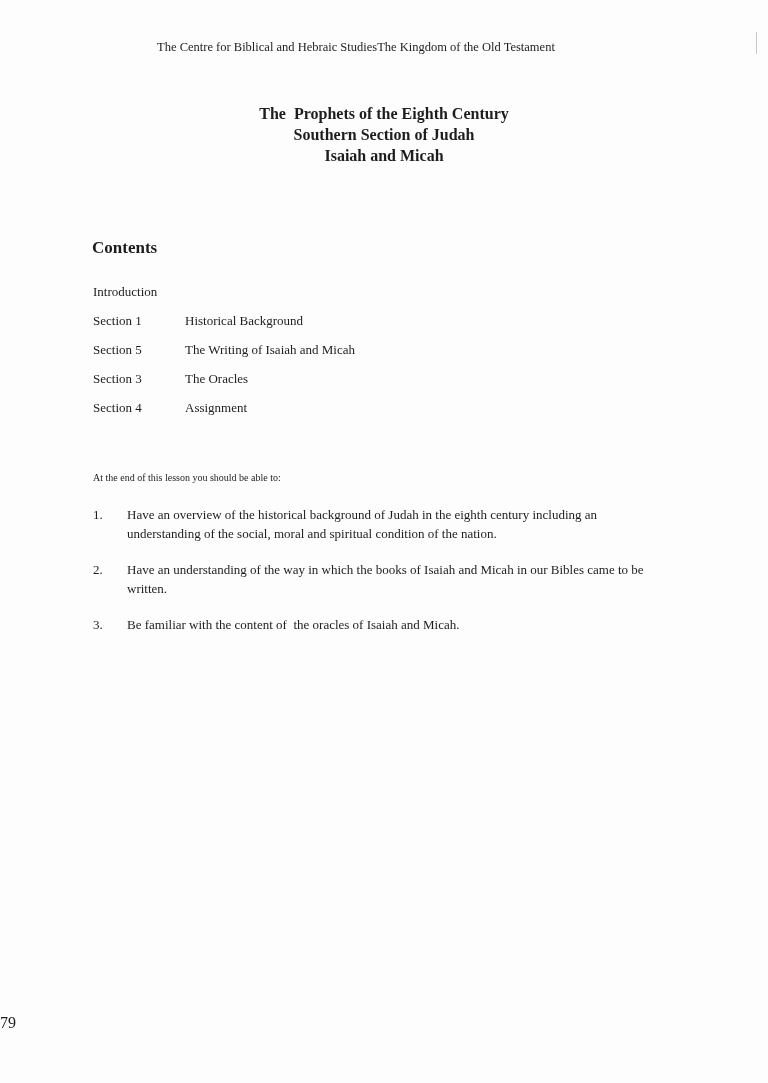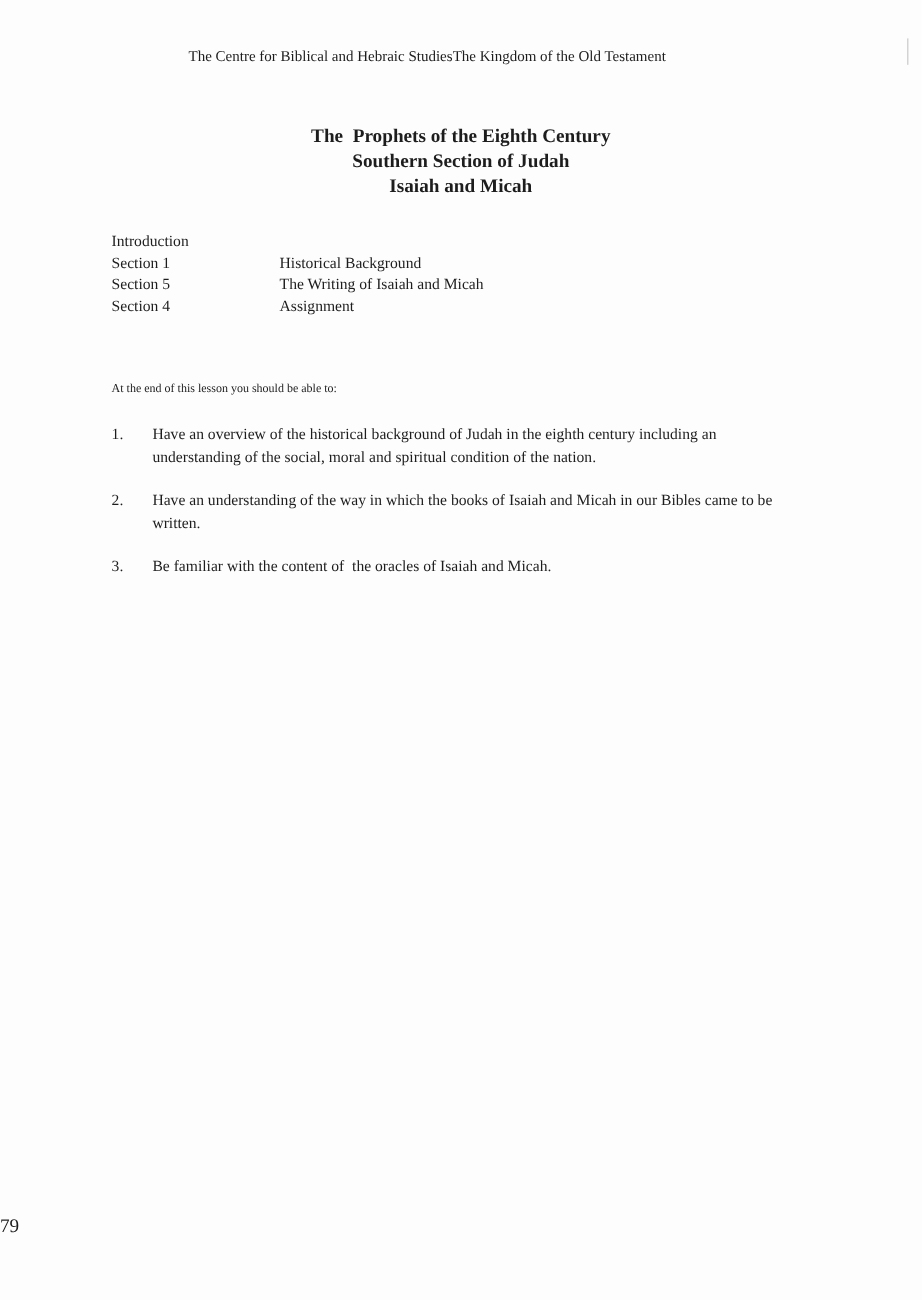--- a/index.html
+++ b/index.html
@@ -51,22 +51,21 @@
   }
   .contents-list {
     margin: 27px 0 0 93px;
     font-size: 13px;
     line-height: 16px;
   }
   .contents-row {
     display: flex;
   }
   .contents-row + .contents-row {
-    margin-top: 2px;
-    gap: 48px;
+    margin-top: 13px;
   }
   .c-label {
     width: 92px;
     flex-shrink: 0;
   }
   .objectives-intro {
     margin: 54px 0 0 93px;
     font-size: 10px;
     line-height: 15px;
     white-space: pre-wrap;
@@ -116,33 +115,38 @@
     <span>The Kingdom of the Old Testament</span>
   </div>
 
 
   <div class="main-title">
     <div class="title-line">The  Prophets of the Eighth Century</div>
     <div class="title-line">Southern Section of Judah</div>
     <div class="title-line">Isaiah and Micah</div>
   </div>
 
+  <div class="contents-heading">Contents</div>
 
   <div class="contents-list">
     <div class="contents-row">
       <span class="c-label">Introduction</span>
       <span class="c-title"></span>
     </div>
     <div class="contents-row">
       <span class="c-label">Section 1</span>
       <span class="c-title">Historical Background</span>
     </div>
     <div class="contents-row">
       <span class="c-label">Section 5</span>
       <span class="c-title">The Writing of Isaiah and Micah</span>
+    </div>
+    <div class="contents-row">
+      <span class="c-label">Section 3</span>
+      <span class="c-title">The Oracles</span>
     </div>
     <div class="contents-row">
       <span class="c-label">Section 4</span>
       <span class="c-title">Assignment</span>
     </div>
   </div>
 
   <div class="objectives-intro">At the end of this lesson you should be able to:</div>
 
   <div class="objectives-list">

